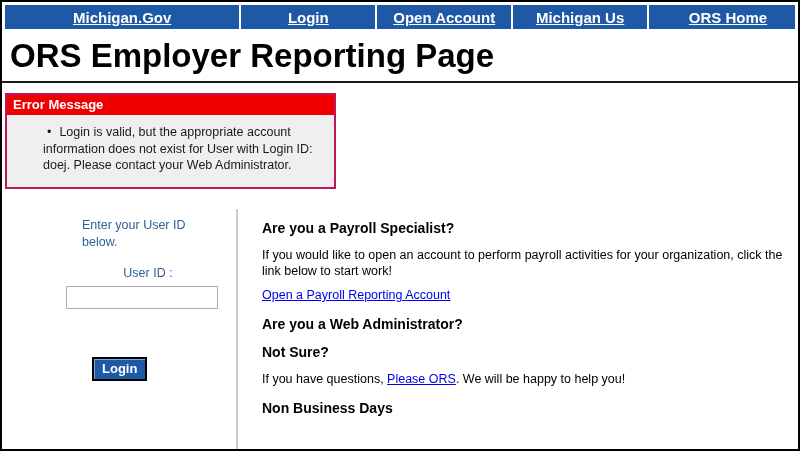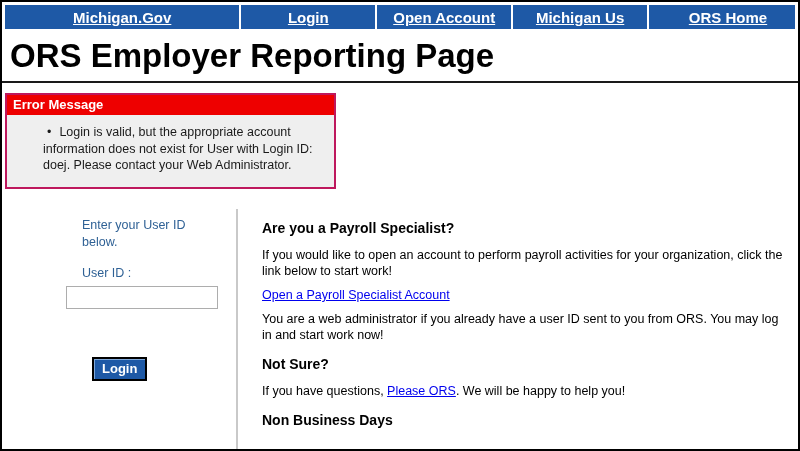--- a/index.html
+++ b/index.html
@@ -64,21 +64,21 @@
   .left-col {
     width: 236px;
     border-right: 2px solid #C9C9C9;
     padding: 8px 0 0 64px;
     flex: none;
   }
   .blue-label {
     color: #2F6195; font-size: 12.5px; line-height: 1.3;
     margin: 0 0 0 16px; width: 132px;
   }
-  .userid-label { margin-top: 15px; }
+  .userid-label { margin-top: 15px; text-align: center; }
   .userid-input {
     display: block;
     width: 152px; height: 23px;
     margin-top: 5px;
     border: 1px solid #ADADAD;
     background: #fff;
     font-size: 13px; padding: 2px 4px;
     font-family: "Liberation Sans", sans-serif;
   }
   .login-btn {
@@ -127,23 +127,23 @@
       <p class="blue-label">Enter your User ID below.</p>
       <p class="blue-label userid-label">User ID :</p>
       <input class="userid-input" type="text" value="" style="">
       <button class="login-btn">Login</button>
     </div>
 
     <div class="right-col">
       <h3 class="first">Are you a Payroll Specialist?</h3>
       <p>If you would like to open an account to perform payroll activities for your organization, click the link below to start work!</p>
       <p>
-        <a class="content-link">Open a Payroll Specialist Account</a>
+        <a class="content-link">Open a Payroll Reporting Account</a>
       </p>
-      <p>You are a web administrator if you already have a user ID sent to you from ORS. You may log in and start work now!</p>
+      <h3>Are you a Web Administrator?</h3>
       <h3>Not Sure?</h3>
       <p>
         <span>If you have questions, </span><a class="content-link">Please ORS</a><span>. We will be happy to help you!</span>
       </p>
       <h3>Non Business Days</h3>
     </div>
 
   </main>
 </div>
 

